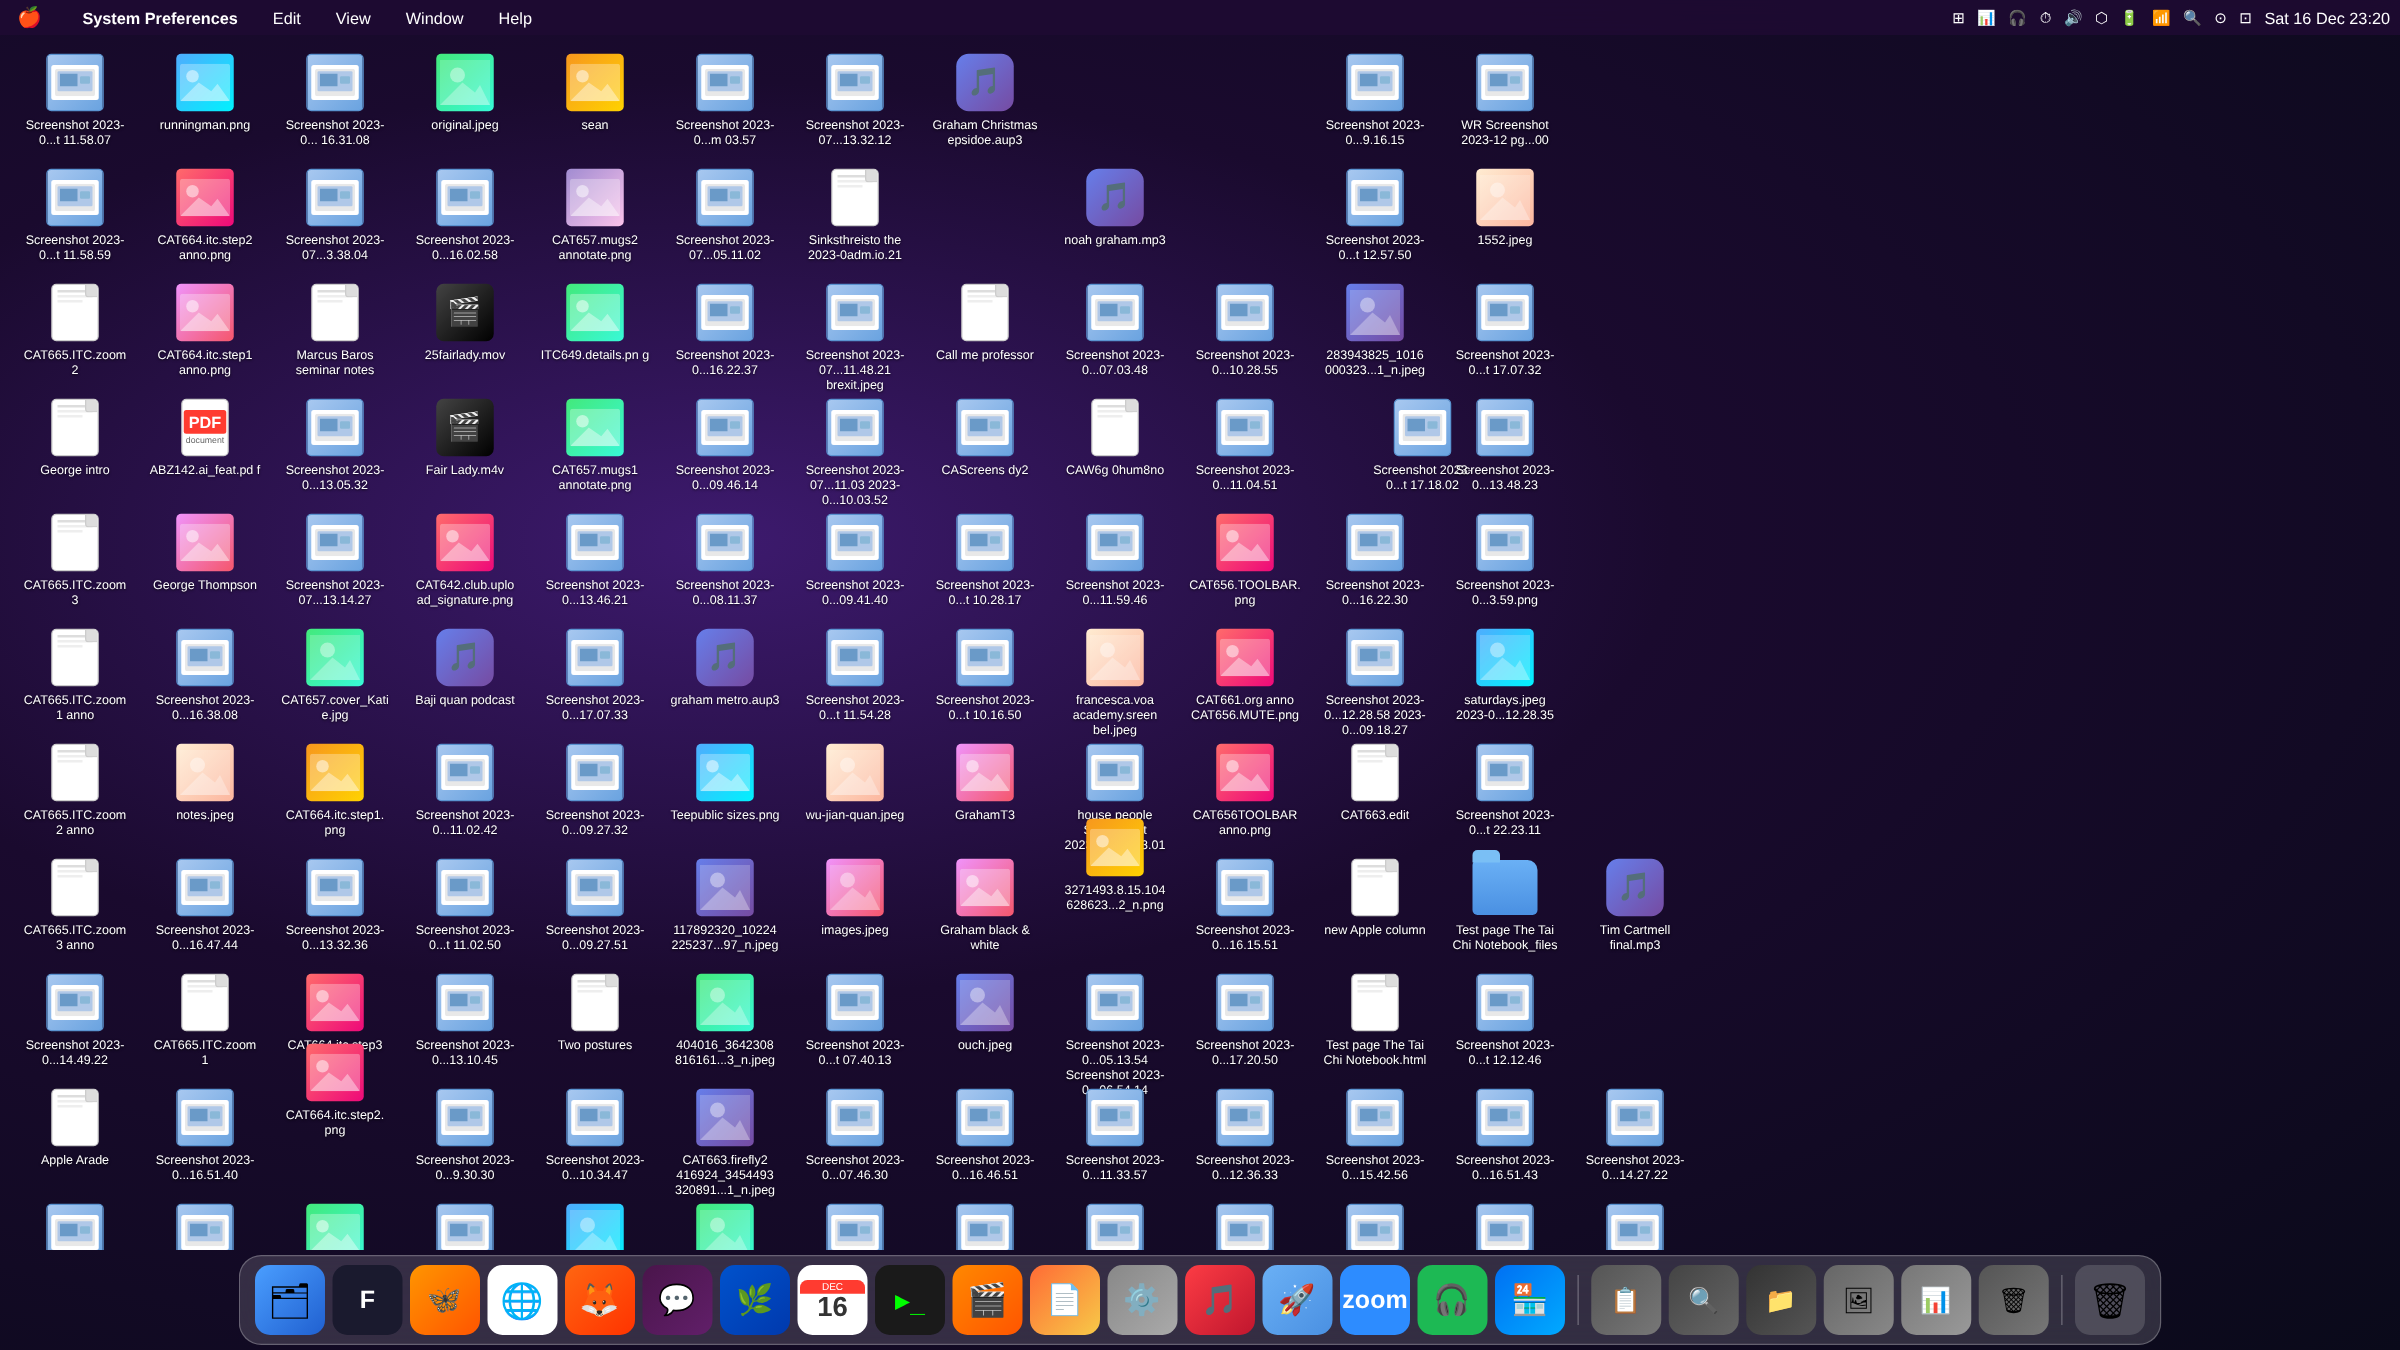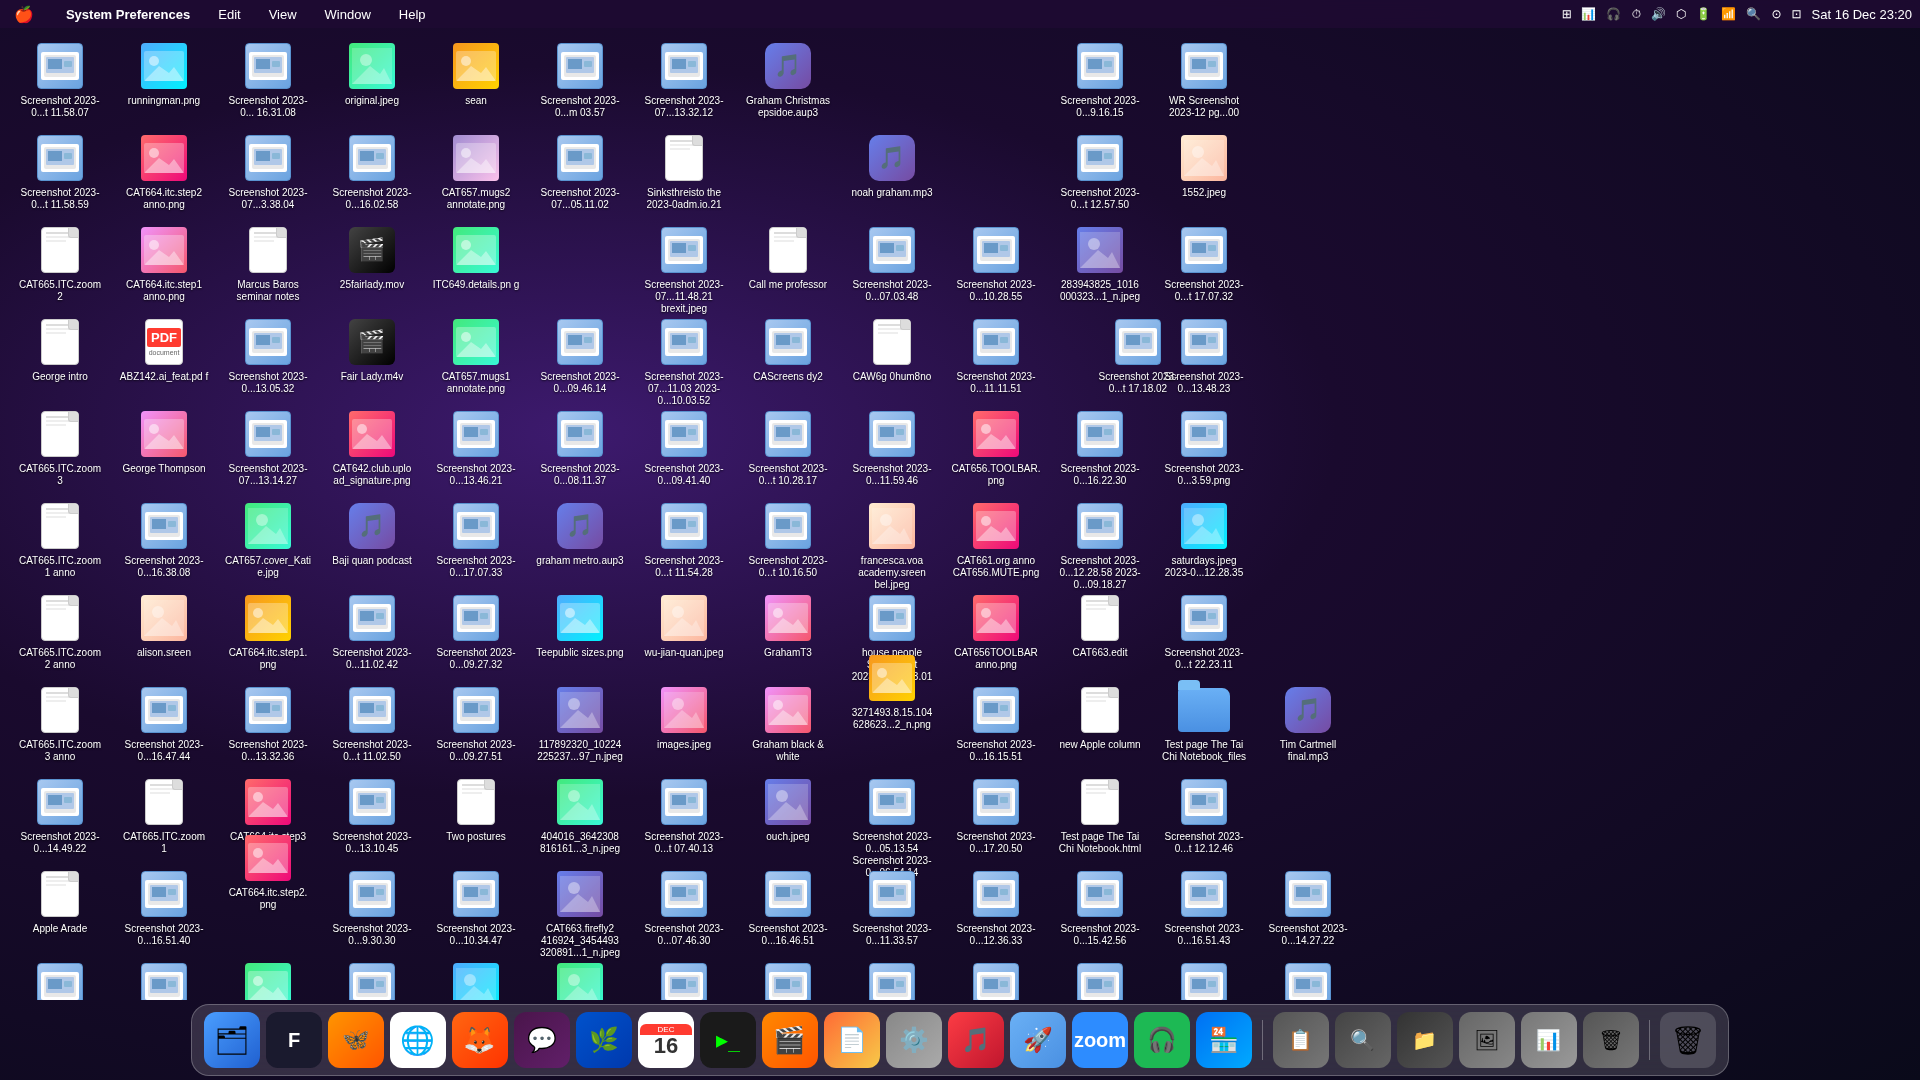--- a/index.html
+++ b/index.html
@@ -579,20 +579,36 @@
       <svg width="40" height="30" viewBox="0 0 40 30">
               <rect width="40" height="30" rx="2" fill="rgba(255,255,255,0.3)"></rect>
               <circle cx="10" cy="10" r="5" fill="rgba(255,255,255,0.5)"></circle>
               <polygon points="0,30 15,15 25,22 30,16 40,30" fill="rgba(255,255,255,0.4)"></polygon>
             </svg>
     </div>
         </div>
         <div class="icon-label">ITC649.details.pn
 g</div>
       </div>
+      <div class="desktop-icon" style="position: absolute; left: 530px; top: 188px; width: 100px;">
+        <div class="icon-img">
+          <div class="file-screenshot ss-icon">
+            <div class="ss-icon-inner">
+      <svg width="32" height="22" viewBox="0 0 32 22">
+                <rect width="32" height="22" rx="2" fill="#e8e8e8"></rect>
+                <rect x="2" y="2" width="28" height="16" rx="1" fill="#b0c8e8"></rect>
+                <rect x="4" y="4" width="14" height="10" fill="#6a9ac8"></rect>
+                <rect x="20" y="6" width="8" height="6" rx="1" fill="#8ab8d8"></rect>
+              </svg>
+    </div>
+          </div>
+        </div>
+        <div class="icon-label">Screenshot
+2023-0...16.22.37</div>
+      </div>
       <div class="desktop-icon" style="position: absolute; left: 634px; top: 188px; width: 100px;">
         <div class="icon-img">
           <div class="file-screenshot ss-icon">
             <div class="ss-icon-inner">
       <svg width="32" height="22" viewBox="0 0 32 22">
                 <rect width="32" height="22" rx="2" fill="#e8e8e8"></rect>
                 <rect x="2" y="2" width="28" height="16" rx="1" fill="#b0c8e8"></rect>
                 <rect x="4" y="4" width="14" height="10" fill="#6a9ac8"></rect>
                 <rect x="20" y="6" width="8" height="6" rx="1" fill="#8ab8d8"></rect>
               </svg>
@@ -797,21 +813,21 @@
       <svg width="32" height="22" viewBox="0 0 32 22">
                 <rect width="32" height="22" rx="2" fill="#e8e8e8"></rect>
                 <rect x="2" y="2" width="28" height="16" rx="1" fill="#b0c8e8"></rect>
                 <rect x="4" y="4" width="14" height="10" fill="#6a9ac8"></rect>
                 <rect x="20" y="6" width="8" height="6" rx="1" fill="#8ab8d8"></rect>
               </svg>
     </div>
           </div>
         </div>
         <div class="icon-label">Screenshot
-2023-0...11.11.51</div>
+2023-0...11.04.51</div>
       </div>
       <div class="desktop-icon" style="position: absolute; left: 1088px; top: 280px; width: 100px;">
         <div class="icon-img">
           <div class="file-screenshot ss-icon">
             <div class="ss-icon-inner">
       <svg width="32" height="22" viewBox="0 0 32 22">
                 <rect width="32" height="22" rx="2" fill="#e8e8e8"></rect>
                 <rect x="2" y="2" width="28" height="16" rx="1" fill="#b0c8e8"></rect>
                 <rect x="4" y="4" width="14" height="10" fill="#6a9ac8"></rect>
                 <rect x="20" y="6" width="8" height="6" rx="1" fill="#8ab8d8"></rect>
@@ -1190,21 +1206,21 @@
       <div class="desktop-icon" style="position: absolute; left: 114px; top: 556px; width: 100px;">
         <div class="icon-img">
           <div style="background:linear-gradient(135deg,#ffecd2,#fcb69f);border-radius:4px;width:46px;height:46px;display:flex;align-items:center;justify-content:center;overflow:hidden;">
       <svg width="40" height="36" viewBox="0 0 40 36">
               <rect width="40" height="36" fill="rgba(255,255,255,0.2)"></rect>
               <circle cx="14" cy="12" r="6" fill="rgba(255,255,255,0.4)"></circle>
               <polygon points="0,36 18,18 28,26 32,20 40,36" fill="rgba(255,255,255,0.3)"></polygon>
             </svg>
     </div>
         </div>
-        <div class="icon-label">alison.sreen</div>
+        <div class="icon-label">notes.jpeg</div>
       </div>
       <div class="desktop-icon" style="position: absolute; left: 218px; top: 556px; width: 100px;">
         <div class="icon-img">
           <div class="image-thumb thumb-yellow" style="border-radius:4px; width:46px; height:46px;">
       <svg width="40" height="30" viewBox="0 0 40 30">
               <rect width="40" height="30" rx="2" fill="rgba(255,255,255,0.3)"></rect>
               <circle cx="10" cy="10" r="5" fill="rgba(255,255,255,0.5)"></circle>
               <polygon points="0,30 15,15 25,22 30,16 40,30" fill="rgba(255,255,255,0.4)"></polygon>
             </svg>
     </div>

